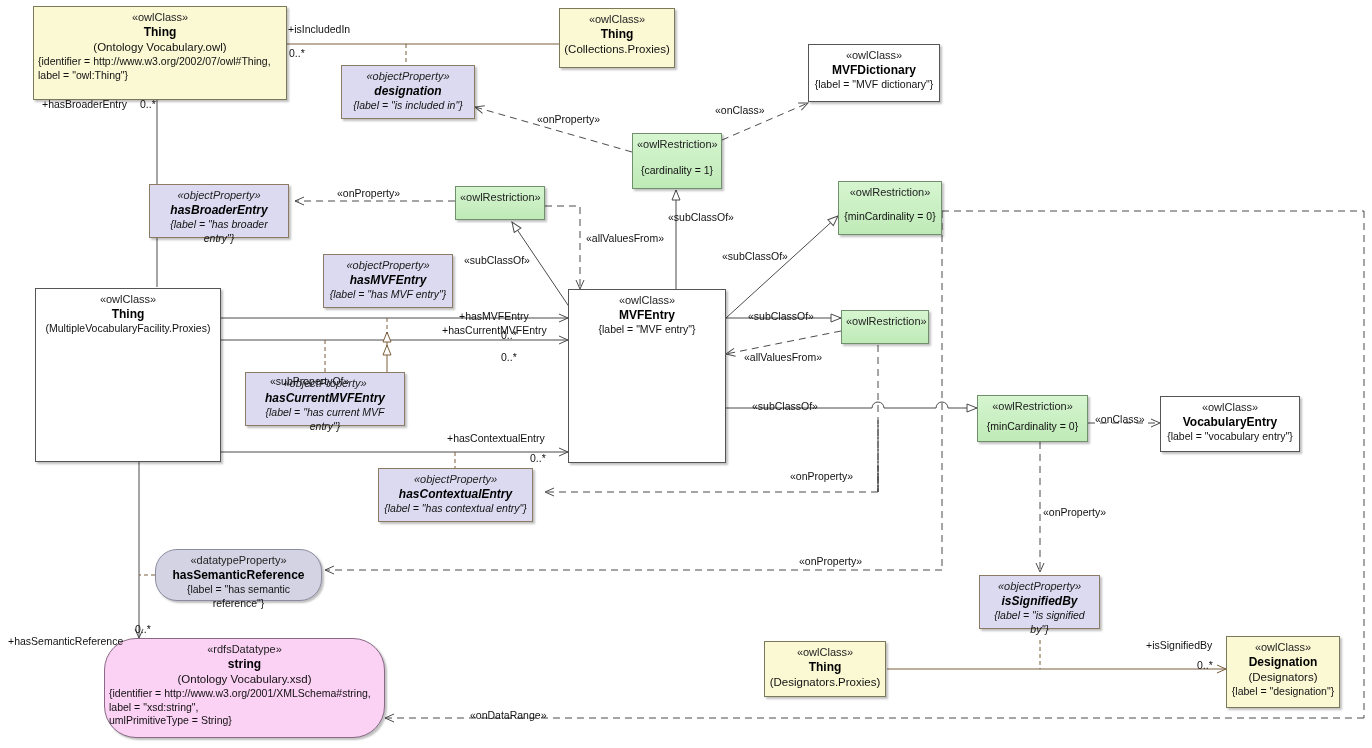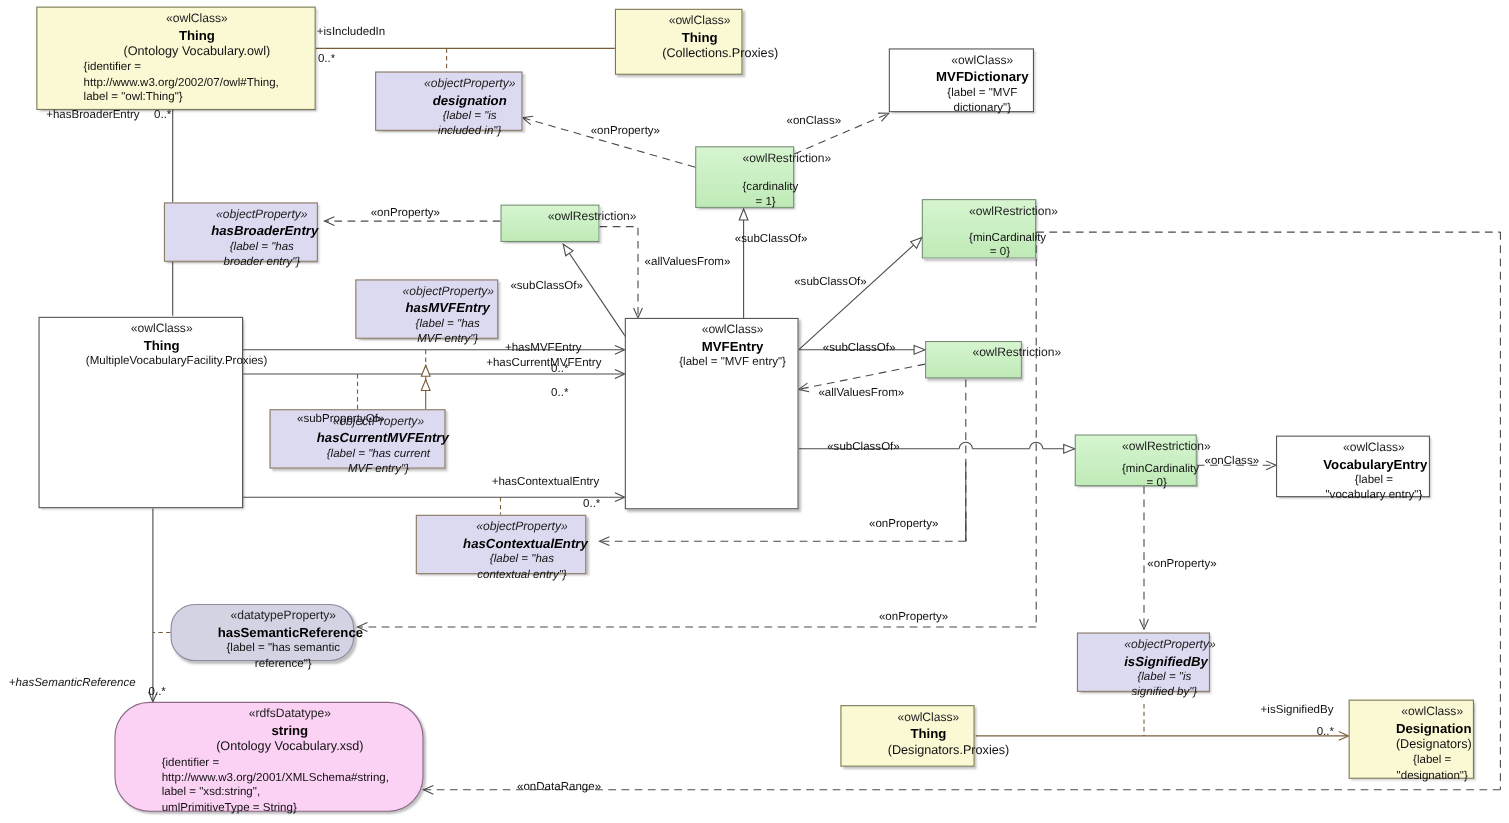--- a/index.html
+++ b/index.html
@@ -7,21 +7,21 @@
           font-family:"Liberation Sans","DejaVu Sans",sans-serif;overflow:hidden;}
 
   
   .node{position:absolute;box-sizing:border-box;border:1px solid #6b6b6b;
         box-shadow:2px 2px 2px rgba(0,0,0,.25);}
   .node .stereo{display:block;text-align:center;font-size:11px;color:#222;line-height:1.25;}
   .node .nm{display:block;text-align:center;font-size:12px;font-weight:bold;color:#000;line-height:1.3;}
   .node .pkg{display:block;text-align:center;font-size:11.5px;color:#111;line-height:1.3;}
   .node .props{display:block;font-size:10.5px;color:#111;line-height:1.28;}
   .node .props.ctr{text-align:center;}
-  .node .inner{padding:4px 4px 3px 4px;margin-left:38px;}
+  .node .inner{padding:4px 4px 3px 4px;}
 
   
   .k-owlclass-y{background:#fbf8d4;border-color:#7a7a5a;}
   .k-owlclass-w{background:#ffffff;border-color:#555;}
   .k-objprop{background:#dededf;border-color:#8a7259;
      background:linear-gradient(180deg,#e2e0f2 0%,#d9d7ee 100%);font-style:italic;}
   .k-objprop{background:#dcdaf0;border-color:#8c7b63;}
   .k-dtprop{background:#d3d3e4;border-color:#8c8ca0;border-radius:22px;}
   .k-restr{background:#c9f0c4;border-color:#6f8f6d;
      background:linear-gradient(180deg,#d6f5d0 0%,#bfeab7 100%);}
@@ -323,21 +323,21 @@
   <span class="lbl" style="left:501px;top:352px;">0..*</span>
   <span class="lbl" style="left:447px;top:433px;">+hasContextualEntry</span>
   <span class="lbl" style="left:530px;top:453px;">0..*</span>
 
   <span class="lbl" style="left:1095px;top:414px;">«onClass»</span>
 
   <span class="lbl" style="left:790px;top:471px;">«onProperty»</span>
   <span class="lbl" style="left:1043px;top:507px;">«onProperty»</span>
   <span class="lbl" style="left:799px;top:556px;">«onProperty»</span>
 
-  <span class="lbl" style="left:8px;top:616px;font-style:italic;">+hasSemanticReference</span>
+  <span class="lbl" style="left:8px;top:636px;">+hasSemanticReference</span>
   <span class="lbl" style="left:135px;top:624px;">0..*</span>
 
   <span class="lbl" style="left:1146px;top:640px;">+isSignifiedBy</span>
   <span class="lbl" style="left:1197px;top:660px;">0..*</span>
 
   <span class="lbl" style="left:470px;top:710px;">«onDataRange»</span>
 
 </div>
 
 </body></html>

